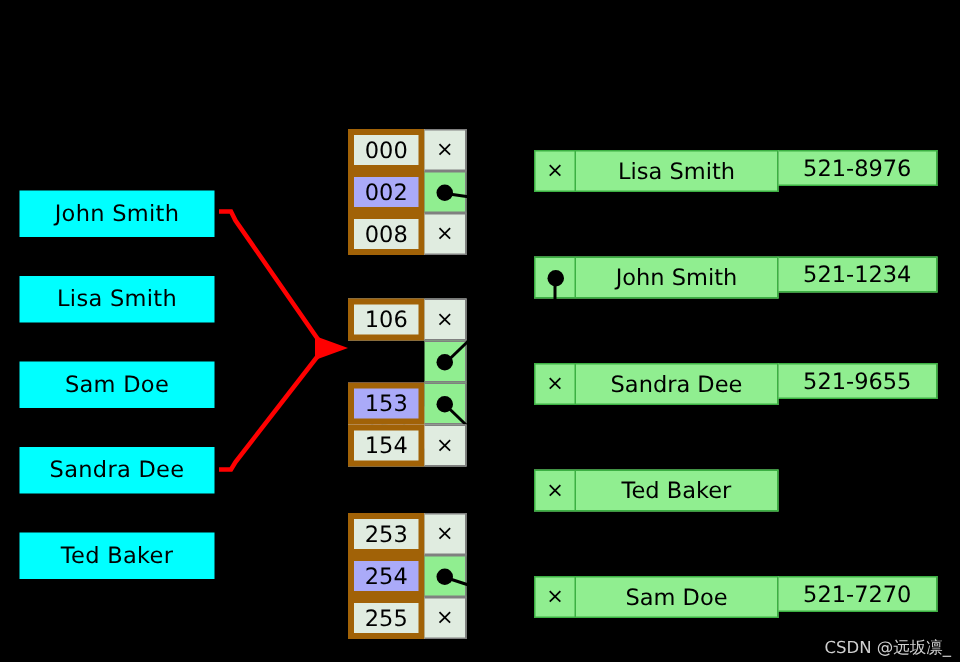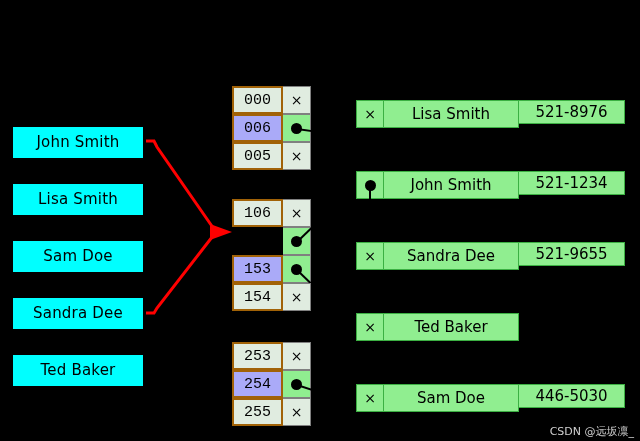--- a/index.html
+++ b/index.html
@@ -42,29 +42,28 @@
   .slot-row {
     position: relative;
     display: flex;
     height: 28px;
     box-sizing: border-box;
   }
   .slot-index {
     width: 51px;
     height: 28px;
     box-sizing: border-box;
-    border: 2px solid #a16207;
+    border: 4px solid #a16207;
     background: #e0ece0;
     color: #000000;
     display: flex;
     align-items: center;
     justify-content: center;
     font-size: 15px;
     line-height: 1;
-    font-family: Liberation Mono, monospace;
   }
   .slot-index.lav { background: #aaaaf8; }
   .slot-index.red { background: #f04a4a; margin-top: 44px; }
 
   .slot-ptr {
     position: relative;
     width: 28px;
     height: 28px;
     box-sizing: border-box;
     border: 1px solid #808080;
@@ -214,29 +213,29 @@
   <div class="table-group" style="top:86px;">
 
     <div class="slot-row">
       <div class="slot-index">000</div>
       <div class="slot-ptr">
         <span>×</span>
       </div>
     </div>
 
     <div class="slot-row">
-      <div class="slot-index lav">006</div>
+      <div class="slot-index lav">002</div>
       <div class="slot-ptr filled">
         <span class="ptr-dot"></span>
         <span class="ptr-stub" style="width:26px; transform:rotate(8deg);"></span>
       </div>
     </div>
 
     <div class="slot-row">
-      <div class="slot-index">005</div>
+      <div class="slot-index">008</div>
       <div class="slot-ptr">
         <span>×</span>
       </div>
     </div>
   </div>
 
   <div class="table-group" style="top:199px;">
 
     <div class="slot-row">
       <div class="slot-index">106</div>
@@ -324,18 +323,18 @@
       <span>×</span>
     </div>
     <div class="node-name">Ted Baker</div>
   </div>
 
   <div class="node" style="top:384px;">
     <div class="node-ptr">
       <span>×</span>
     </div>
     <div class="node-name">Sam Doe</div>
-    <div class="node-phone">446-5030</div>
+    <div class="node-phone">521-7270</div>
   </div>
 
   <div class="watermark">CSDN @远坂凛_</div>
 
 </div>
 
 </body></html>

